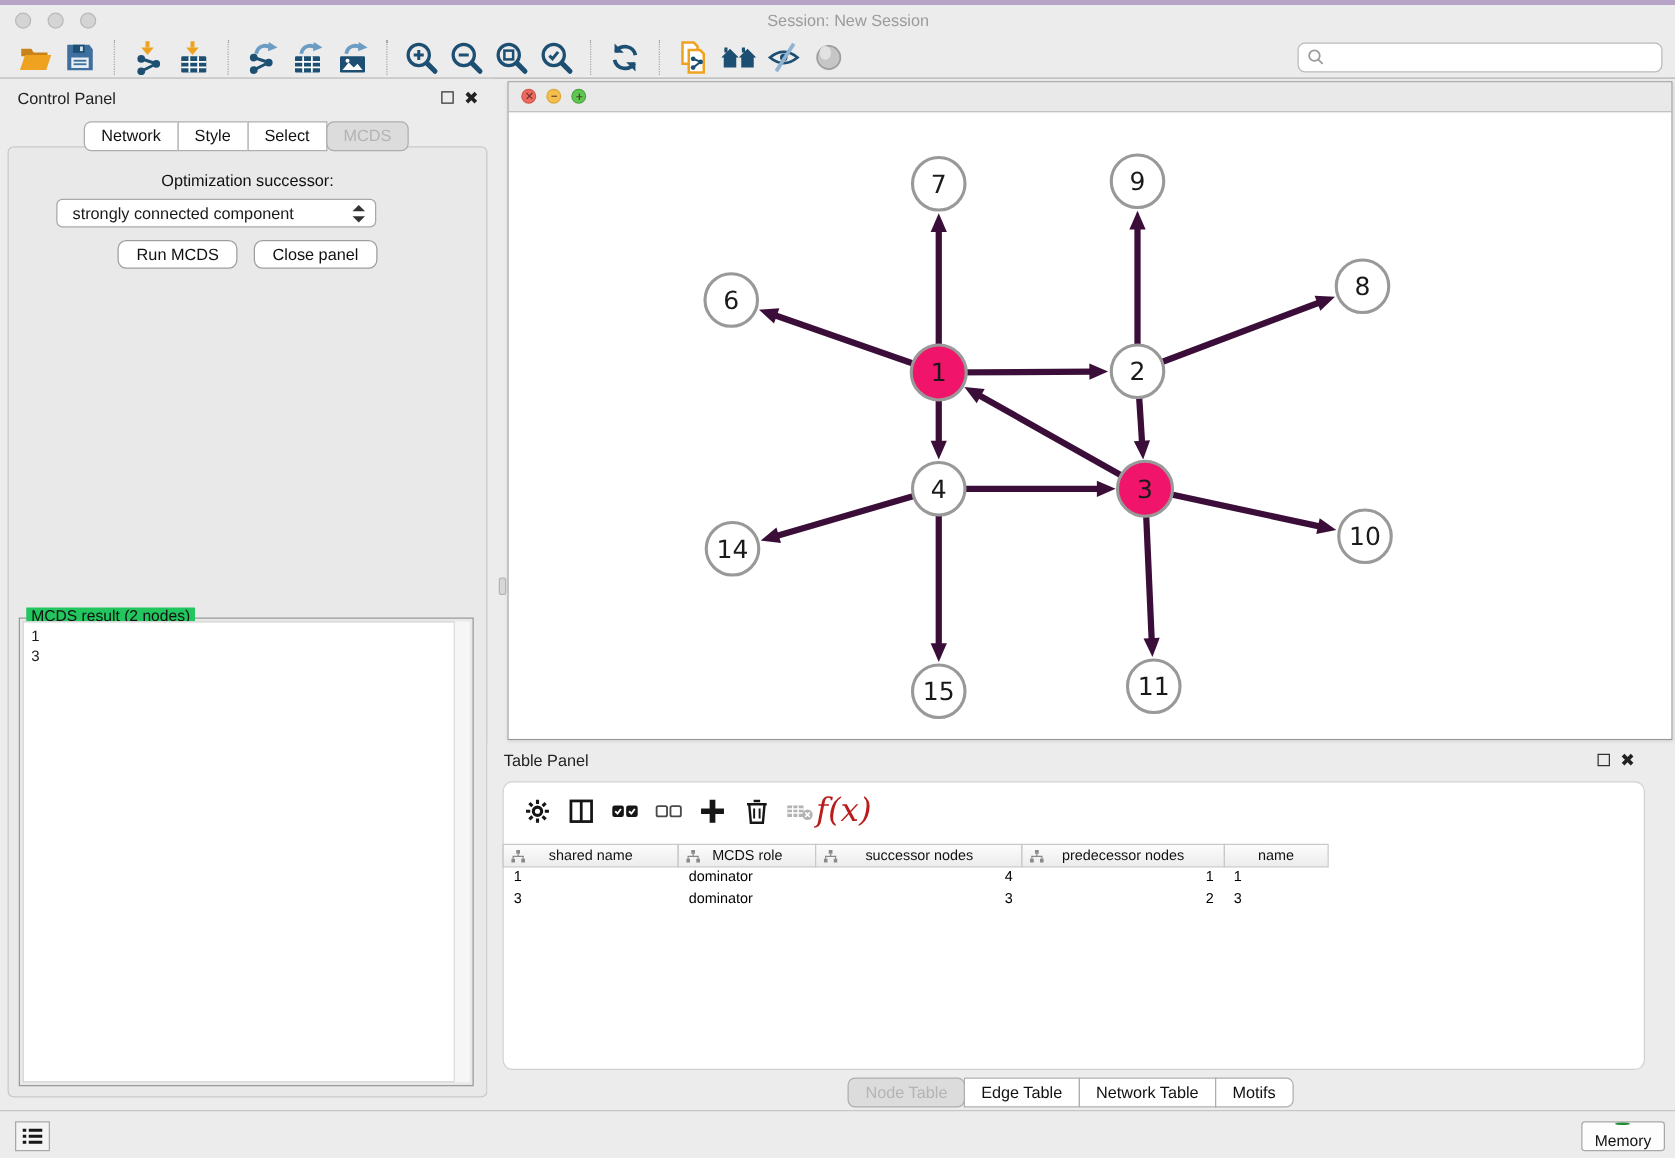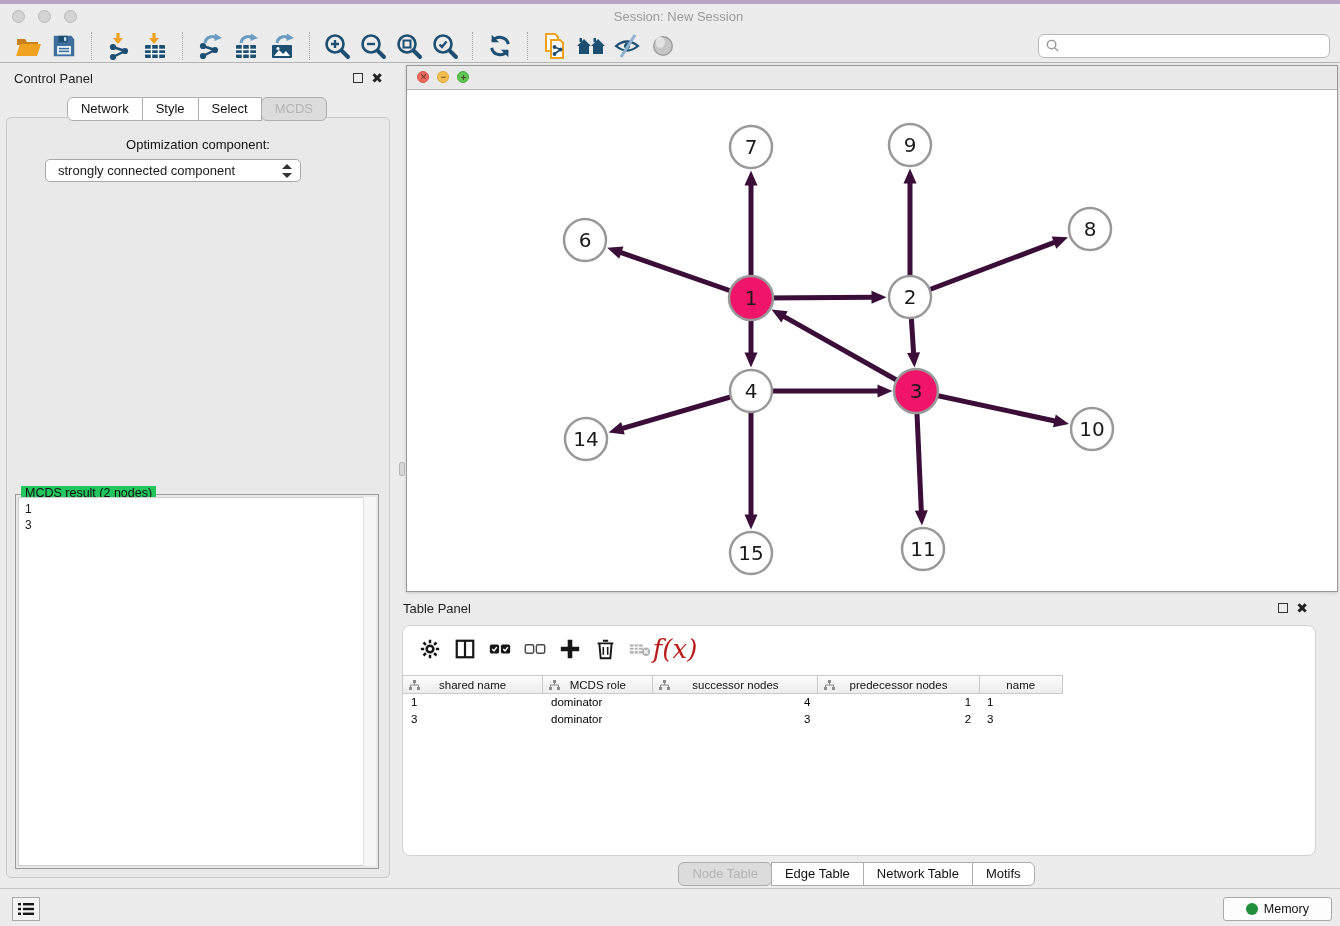--- a/index.html
+++ b/index.html
@@ -79,21 +79,21 @@
   .cell { height:16px; padding:1px 8px; color:#000; }
   .c0{width:142px;} .c1{width:112px;} .c2{width:167px;} .c3{width:163px;} .c4{width:85px;}
   .al{text-align:left;} .ar{text-align:right;}
   .data-rows .grid-row { margin-top:1px; }
 
   .tp-tabs { position:absolute; left:0; right:0; top:267px; display:flex; justify-content:center; }
 
   
   .statusbar { position:absolute; left:0; top:888px; width:1340px; height:38px; background:#ececec; border-top:1px solid #c6c6c6; }
   .status-left-btn { position:absolute; left:12px; top:8px; width:28px; height:24px; background:#f4f4f4; border:1px solid #a9a9a9; display:flex; align-items:center; justify-content:center; }
-  .memory-btn { position:absolute; right:8px; top:8px; height:24px; background:#fdfdfd; border:1px solid #a9a9a9; border-radius:3px; display:flex; align-items:center; gap:6px; padding:0 22px; font-size:12.5px; color:#111; }
+  .memory-btn { position:absolute; right:8px; top:8px; height:24px; background:#fdfdfd; border:1px solid #a9a9a9; border-radius:3px; display:flex; align-items:center; gap:6px; padding:0 10px; font-size:12.5px; color:#111;flex-direction:column; }
   .memory-dot { width:12px; height:12px; border-radius:50%; background:#1f8f3a; }
 </style>
 </head>
 <body>
 
 <div class="app">
   <div class="accent-strip"></div>
 
   <div class="titlebar">
     <div class="lights">
@@ -263,27 +263,31 @@
       <span class="panel-float-icon"></span>
       <span class="panel-close-icon">✖</span>
     </div>
     <div class="cp-tabs">
       <span class="tab first">Network</span>
       <span class="tab">Style</span>
       <span class="tab">Select</span>
       <span class="tab active last">MCDS</span>
     </div>
     <div class="cp-content">
-      <div class="opt-label">Optimization component:</div>
+      <div class="opt-label">Optimization successor:</div>
       <div class="criterion-select">
         <span>strongly connected component</span>
         <span class="stepper">
             <span class="up"></span>
             <span class="dn"></span>
           </span>
+      </div>
+      <div class="cp-buttons">
+        <button class="btn">Run MCDS</button>
+        <button class="btn">Close panel</button>
       </div>
       <div class="mcds-group">
         <span class="mcds-legend">MCDS result (2 nodes)</span>
         <div class="mcds-textarea">1
 3</div>
         <div class="mcds-scroll"></div>
       </div>
     </div>
   </div>
 

